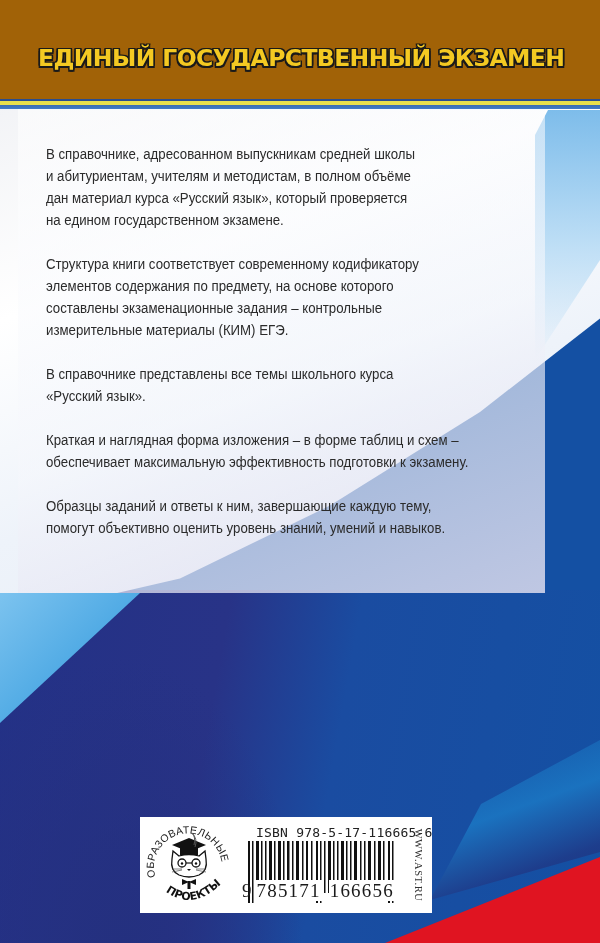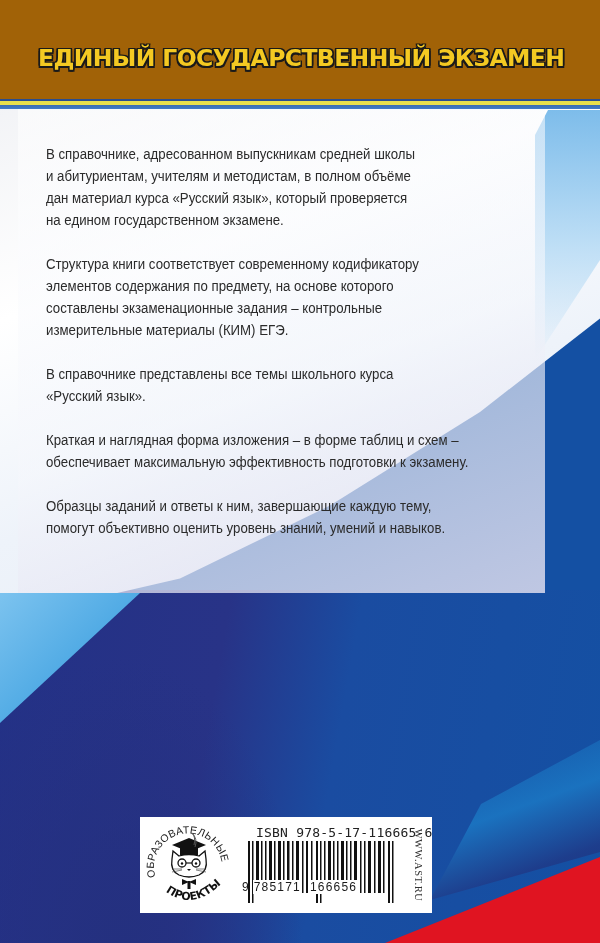--- a/index.html
+++ b/index.html
@@ -105,22 +105,22 @@
       font-size: 13px;
       color: #222;
       letter-spacing: 0.2px;
       white-space: nowrap;
     }
     .barcode {
       position: absolute; left: 106px; top: 24px; width: 150px; height: 62px;
     }
     .barcode-digits {
       position: absolute; left: 101px; top: 63px;
-      font-family: Liberation Sans, sans-serif;
-      font-size: 12px;
+      font-family: Liberation Serif, serif;
+      font-size: 19px;
       color: #1a1a1a;
       white-space: nowrap;
       background: transparent;
     }
     .barcode-digits span { background: #fff; padding: 0 1px; }
     .site {
       position: absolute; left: 262px; top: 50px;
       font-family: "Liberation Serif", serif;
       font-size: 10.5px;
       color: #333;

